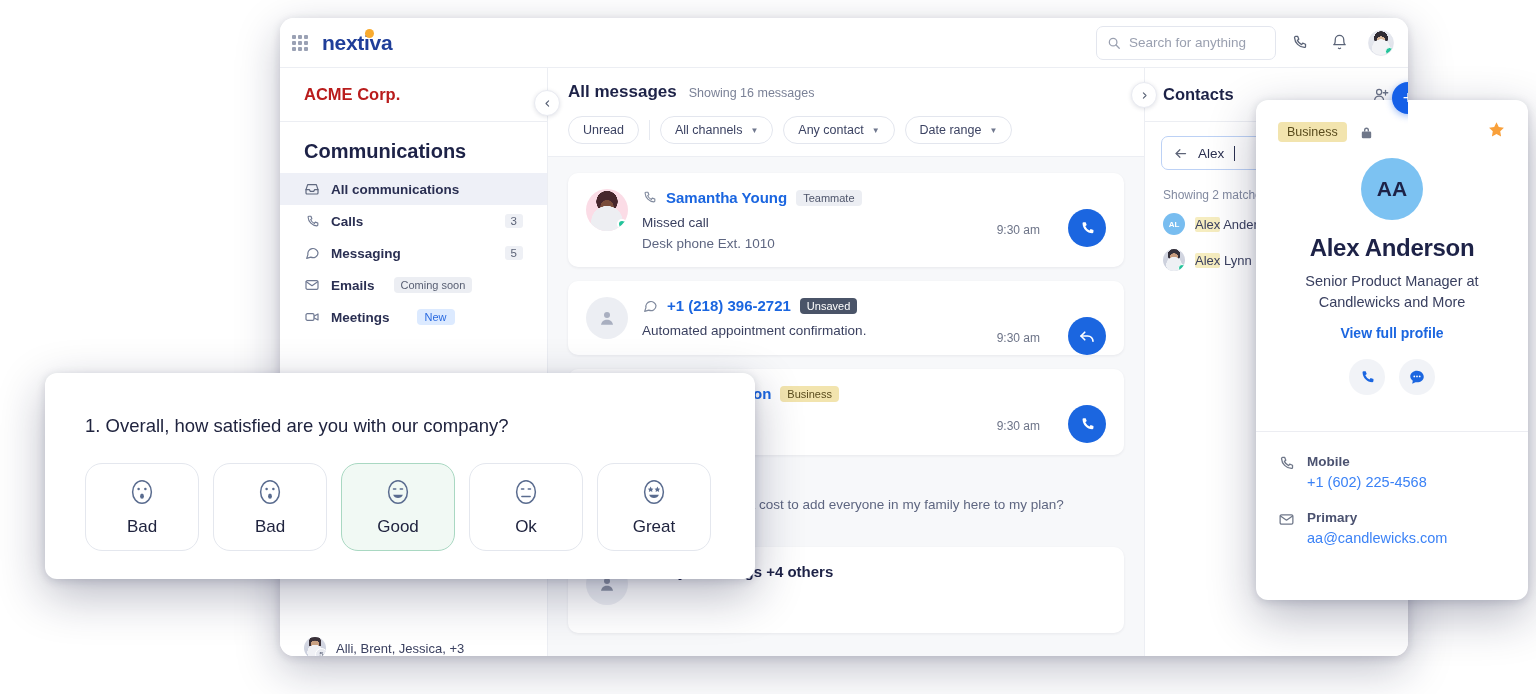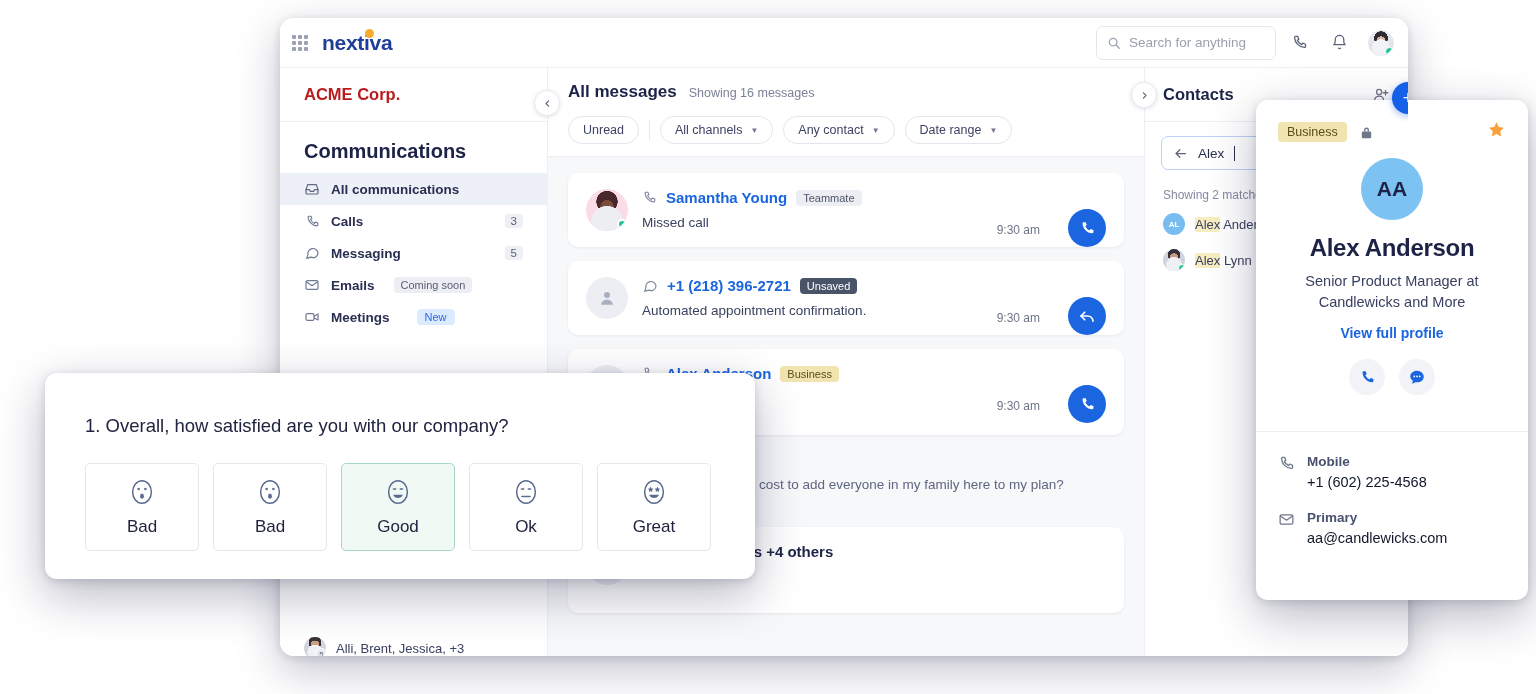--- a/index.html
+++ b/index.html
@@ -177,32 +177,32 @@
   .cc-role { font-size:14.5px; color:#3a4060; margin-top:9px; line-height:1.45; }
   .cc-link { font-size:14px; font-weight:700; color:#1b66e0; margin-top:12px; }
   .cc-actions { display:flex; justify-content:center; gap:14px; margin-top:18px; }
   .cc-btn { width:36px; height:36px; border-radius:50%; background:#f1f3f7; color:#1b66e0;
     display:flex; align-items:center; justify-content:center; }
   .cc-sep { height:1px; background:#ecedf2; margin:18px 0 0; }
   .cc-fields { padding:22px 22px; }
   .cc-field { display:flex; gap:12px; margin-bottom:20px; }
   .cc-field .ic { color:#6f7789; padding-top:1px; }
   .cc-flabel { font-size:13.5px; font-weight:700; color:#4b5270; }
-  .cc-fval { font-size:14.5px; color:#0f172a; margin-top:5px; }
+  .cc-fval { font-size:14.5px; color:#3b82f6; margin-top:5px; }
 
   
   .survey {
     position:absolute; left:45px; top:373px; width:710px; height:206px;
     background:#fff; border-radius:12px;
     box-shadow: 0 16px 48px rgba(20,24,60,.3), 0 2px 10px rgba(20,24,60,.16);
     padding:42px 40px;
   }
   .sv-q { font-size:18.5px; color:#20243f; }
   .sv-opts { display:flex; gap:14px; margin-top:26px; }
-  .sv-opt { width:114px; height:88px; border:1px solid #e4e7ee; border-radius:5px;
+  .sv-opt { width:114px; height:88px; border:1px solid #e4e7ee; border-radius:17px;
     display:flex; flex-direction:column; align-items:center; justify-content:center; gap:10px; background:#fff; }
   .sv-opt.selected { border-color:#a9d8c2; background:#f1f9f4; }
   .sv-lbl { font-size:17px; color:#20243f; }
 
   svg { display:block; }
 </style>
 </head>
 <body>
 
 <div class="stage">
@@ -373,20 +373,21 @@
               <div class="m-row1">
                 <span class="m-chan">
                   <svg width="15" height="15" viewBox="0 0 24 24" fill="none" stroke="#808a9e" stroke-width="1.8" stroke-linecap="round" stroke-linejoin="round">
                     <path d="M6.5 3.5h3l1.5 4-2 1.5a12 12 0 0 0 6 6l1.5-2 4 1.5v3a1.5 1.5 0 0 1-1.6 1.5C11.5 18.6 5.4 12.5 5 5.1A1.5 1.5 0 0 1 6.5 3.5z"></path>
                   </svg>
                 </span>
                 <span class="m-name">Samantha Young</span>
                 <span class="tag teammate">Teammate</span>
               </div>
               <div class="m-line">Missed call</div>
+              <div class="m-line sub">Desk phone Ext. 1010</div>
             </div>
             <div class="m-time">9:30 am</div>
             <div class="m-action">
               <svg width="17" height="17" viewBox="0 0 24 24" fill="#fff">
                 <path d="M6.6 3.2h2.8l1.5 4-2 1.5a12 12 0 0 0 6 6l1.5-2 4 1.5v2.9a1.6 1.6 0 0 1-1.7 1.6C11.3 18.4 5.4 12.5 5 4.9A1.6 1.6 0 0 1 6.6 3.2z"></path>
               </svg>
             </div>
           </div>
 
           <div class="msg-card">

